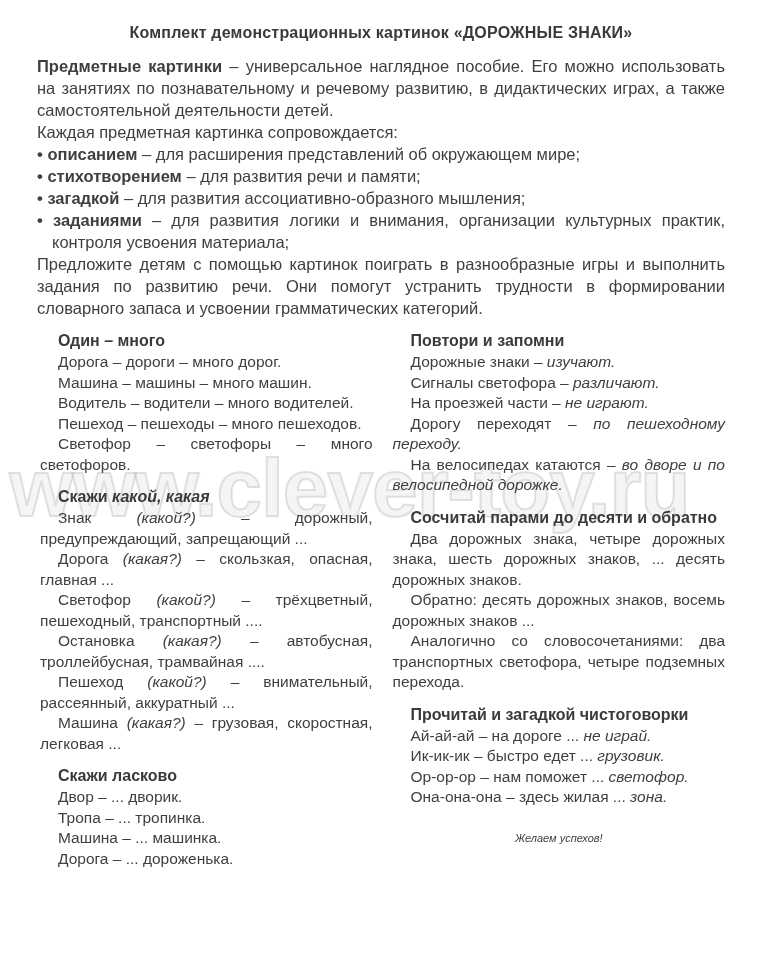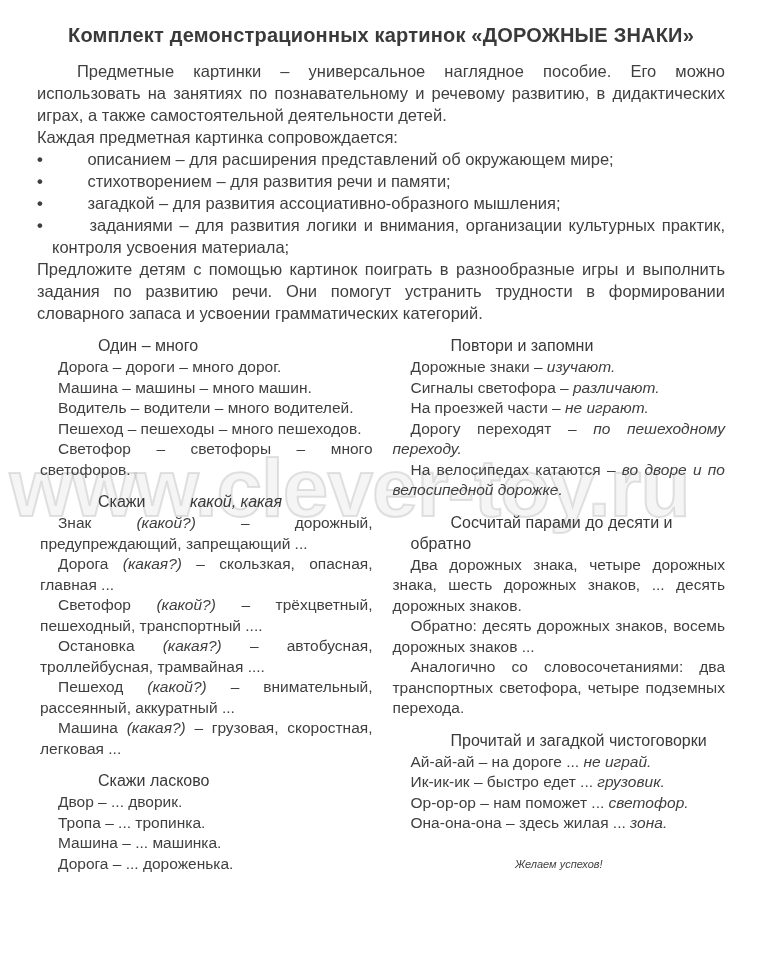--- a/index.html
+++ b/index.html
@@ -4,38 +4,38 @@
 <style>
   :root { --text:#3f3f3f; --wm:#bebebe; }
   * { box-sizing: border-box; }
   html,body { margin:0; padding:0; }
   body {
     width:759px; height:960px; background:#ffffff; overflow:hidden; position:relative;
     font-family:"Liberation Sans", sans-serif; color:var(--text);
   }
   .page { position:relative; padding:24px 34px 0 37px; z-index:2; }
   h1 {
-    font-size:20px; font-weight:700; margin:0 0 13px 0; text-align:center;
+    font-size:16px; font-weight:700; margin:0 0 13px 0; text-align:center;
     white-space:nowrap; color:#3a3a3a; letter-spacing:.2px;
   }
   p.body { font-size:16.5px; line-height:22px; margin:0; text-align:justify; }
   .intro { margin-bottom:11px; }
   .lead { text-align:left; }
   .bullet { padding-left:15px; text-indent:-15px; }
   .dot { font-weight:700; }
   .suggestion { margin-top:11px; }
   .columns { display:flex; gap:20px; margin-top:8px; padding-left:3px; }
   .col { flex:1; font-size:15.5px; line-height:20.5px; min-width:0; }
   .col h3 {
     font-size:16px; font-weight:700; line-height:21px;
     margin:11px 0 1px 0; padding-left:18px; color:#3a3a3a;
   }
   .col section:first-child h3 { margin-top:3px; }
   .item { margin:0; text-indent:18px; text-align:justify; }
-  .b { font-weight:400;margin-left:40px; }
+  .b { font-weight:700; }
   .i { font-style:italic; }
   .closing { text-align:center; font-style:italic; font-size:11px; margin-top:20px; text-indent:0; }
   .watermark {
     position:absolute; top:438px; left:0; width:699px; height:100px; z-index:1;
     text-align:center; white-space:nowrap; overflow:hidden; pointer-events:none;
     font-size:82px; font-weight:700; letter-spacing:-1px; line-height:100px;
     color:rgba(190,190,190,0.16);
     -webkit-text-stroke:2px rgba(186,186,186,0.42);
   }
 </style>

